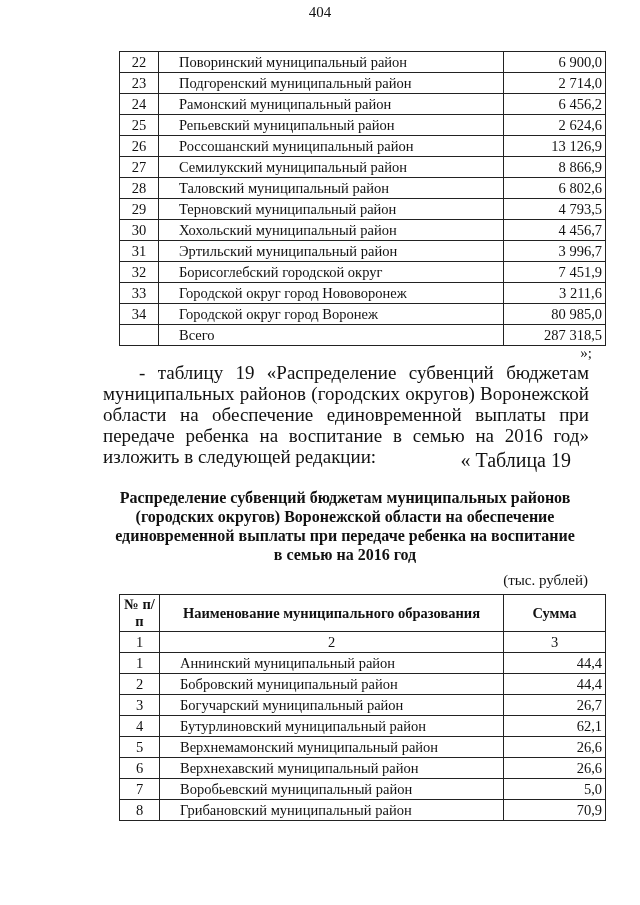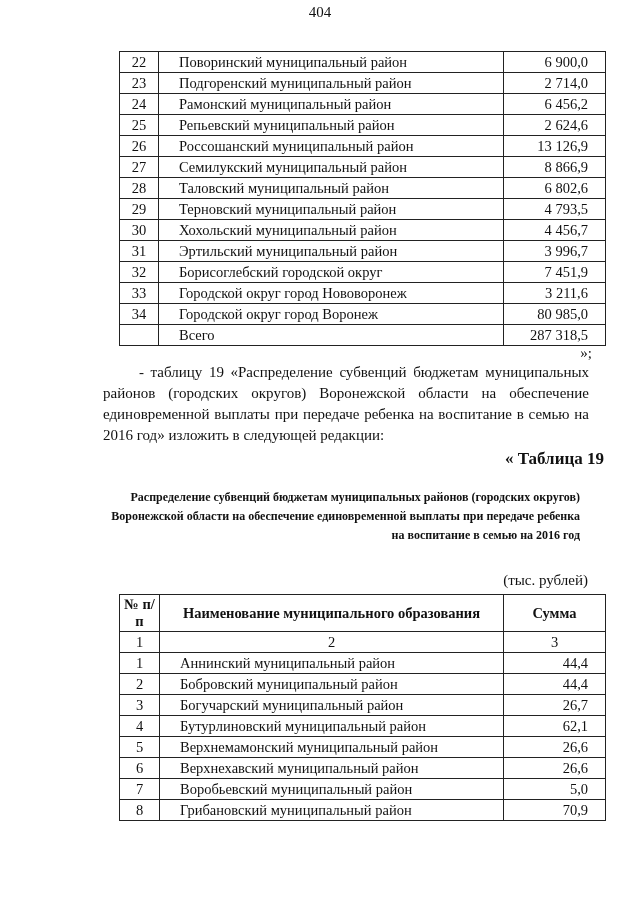--- a/index.html
+++ b/index.html
@@ -3,32 +3,32 @@
   <meta charset="utf-8">
   <style>
     html, body { margin: 0; padding: 0; background: #ffffff; }
     body { width: 640px; height: 905px; position: relative; overflow: hidden;
       font-family: "Liberation Serif", "DejaVu Serif", serif; color: #111; }
     .page-number { position: absolute; left: 0; width: 640px; top: 4px; text-align: center; font-size: 15px; }
     table { border-collapse: collapse; position: absolute; left: 119px; width: 486px; table-layout: fixed; }
     td, th { border: 1px solid #222; font-size: 14.5px; line-height: 19px; padding: 0 4px; font-weight: normal; }
     td.num { text-align: center; }
     td.name { text-align: left; padding-left: 20px; }
-    td.sum { text-align: right; padding-right: 17px; margin-top: 8px; }
+    td.sum { text-align: right; padding-right: 3px; margin-top: 8px; }
     tr { height: 21px; }
     .bold { font-weight: normal; }
     #t1 { top: 51px; }
     #t2 { top: 594px; }
     #t2 th { font-weight: bold; text-align: center; line-height: 17px; padding: 1px 4px; }
     #t2 tr.colnum td { text-align: center; }
     .close-quote { position: absolute; right: 48px; top: 345px; font-size: 15px; }
-    .para { position: absolute; left: 103px; width: 486px; top: 362px; font-size: 15px; line-height: 21px; text-align: justify; }
+    .para { position: absolute; left: 103px; width: 486px; top: 362px; font-size: 19px; line-height: 21px; text-align: justify; }
     .para .indent { display: inline-block; width: 36px; }
-    .table-caption { position: absolute; right: 36px; top: 449px; font-size: 17px; font-weight: bold; }
-    .table-title { position: absolute; left: 110px; width: 470px; top: 488px; font-size: 12px; line-height: 19px; text-align: right; font-weight: bold; }
+    .table-caption { position: absolute; right: 69px; top: 449px; font-size: 20px; }
+    .table-title { position: absolute; left: 110px; width: 470px; top: 488px; font-size: 16px; line-height: 19px; text-align: center; font-weight: bold; }
     .units { position: absolute; right: 52px; top: 572px; font-size: 15px; }
   </style>
 </head>
 <body>
 
 <div class="page-number">404</div>
 
 <table id="t1">
   <colgroup>
       <col style="width:39px">

